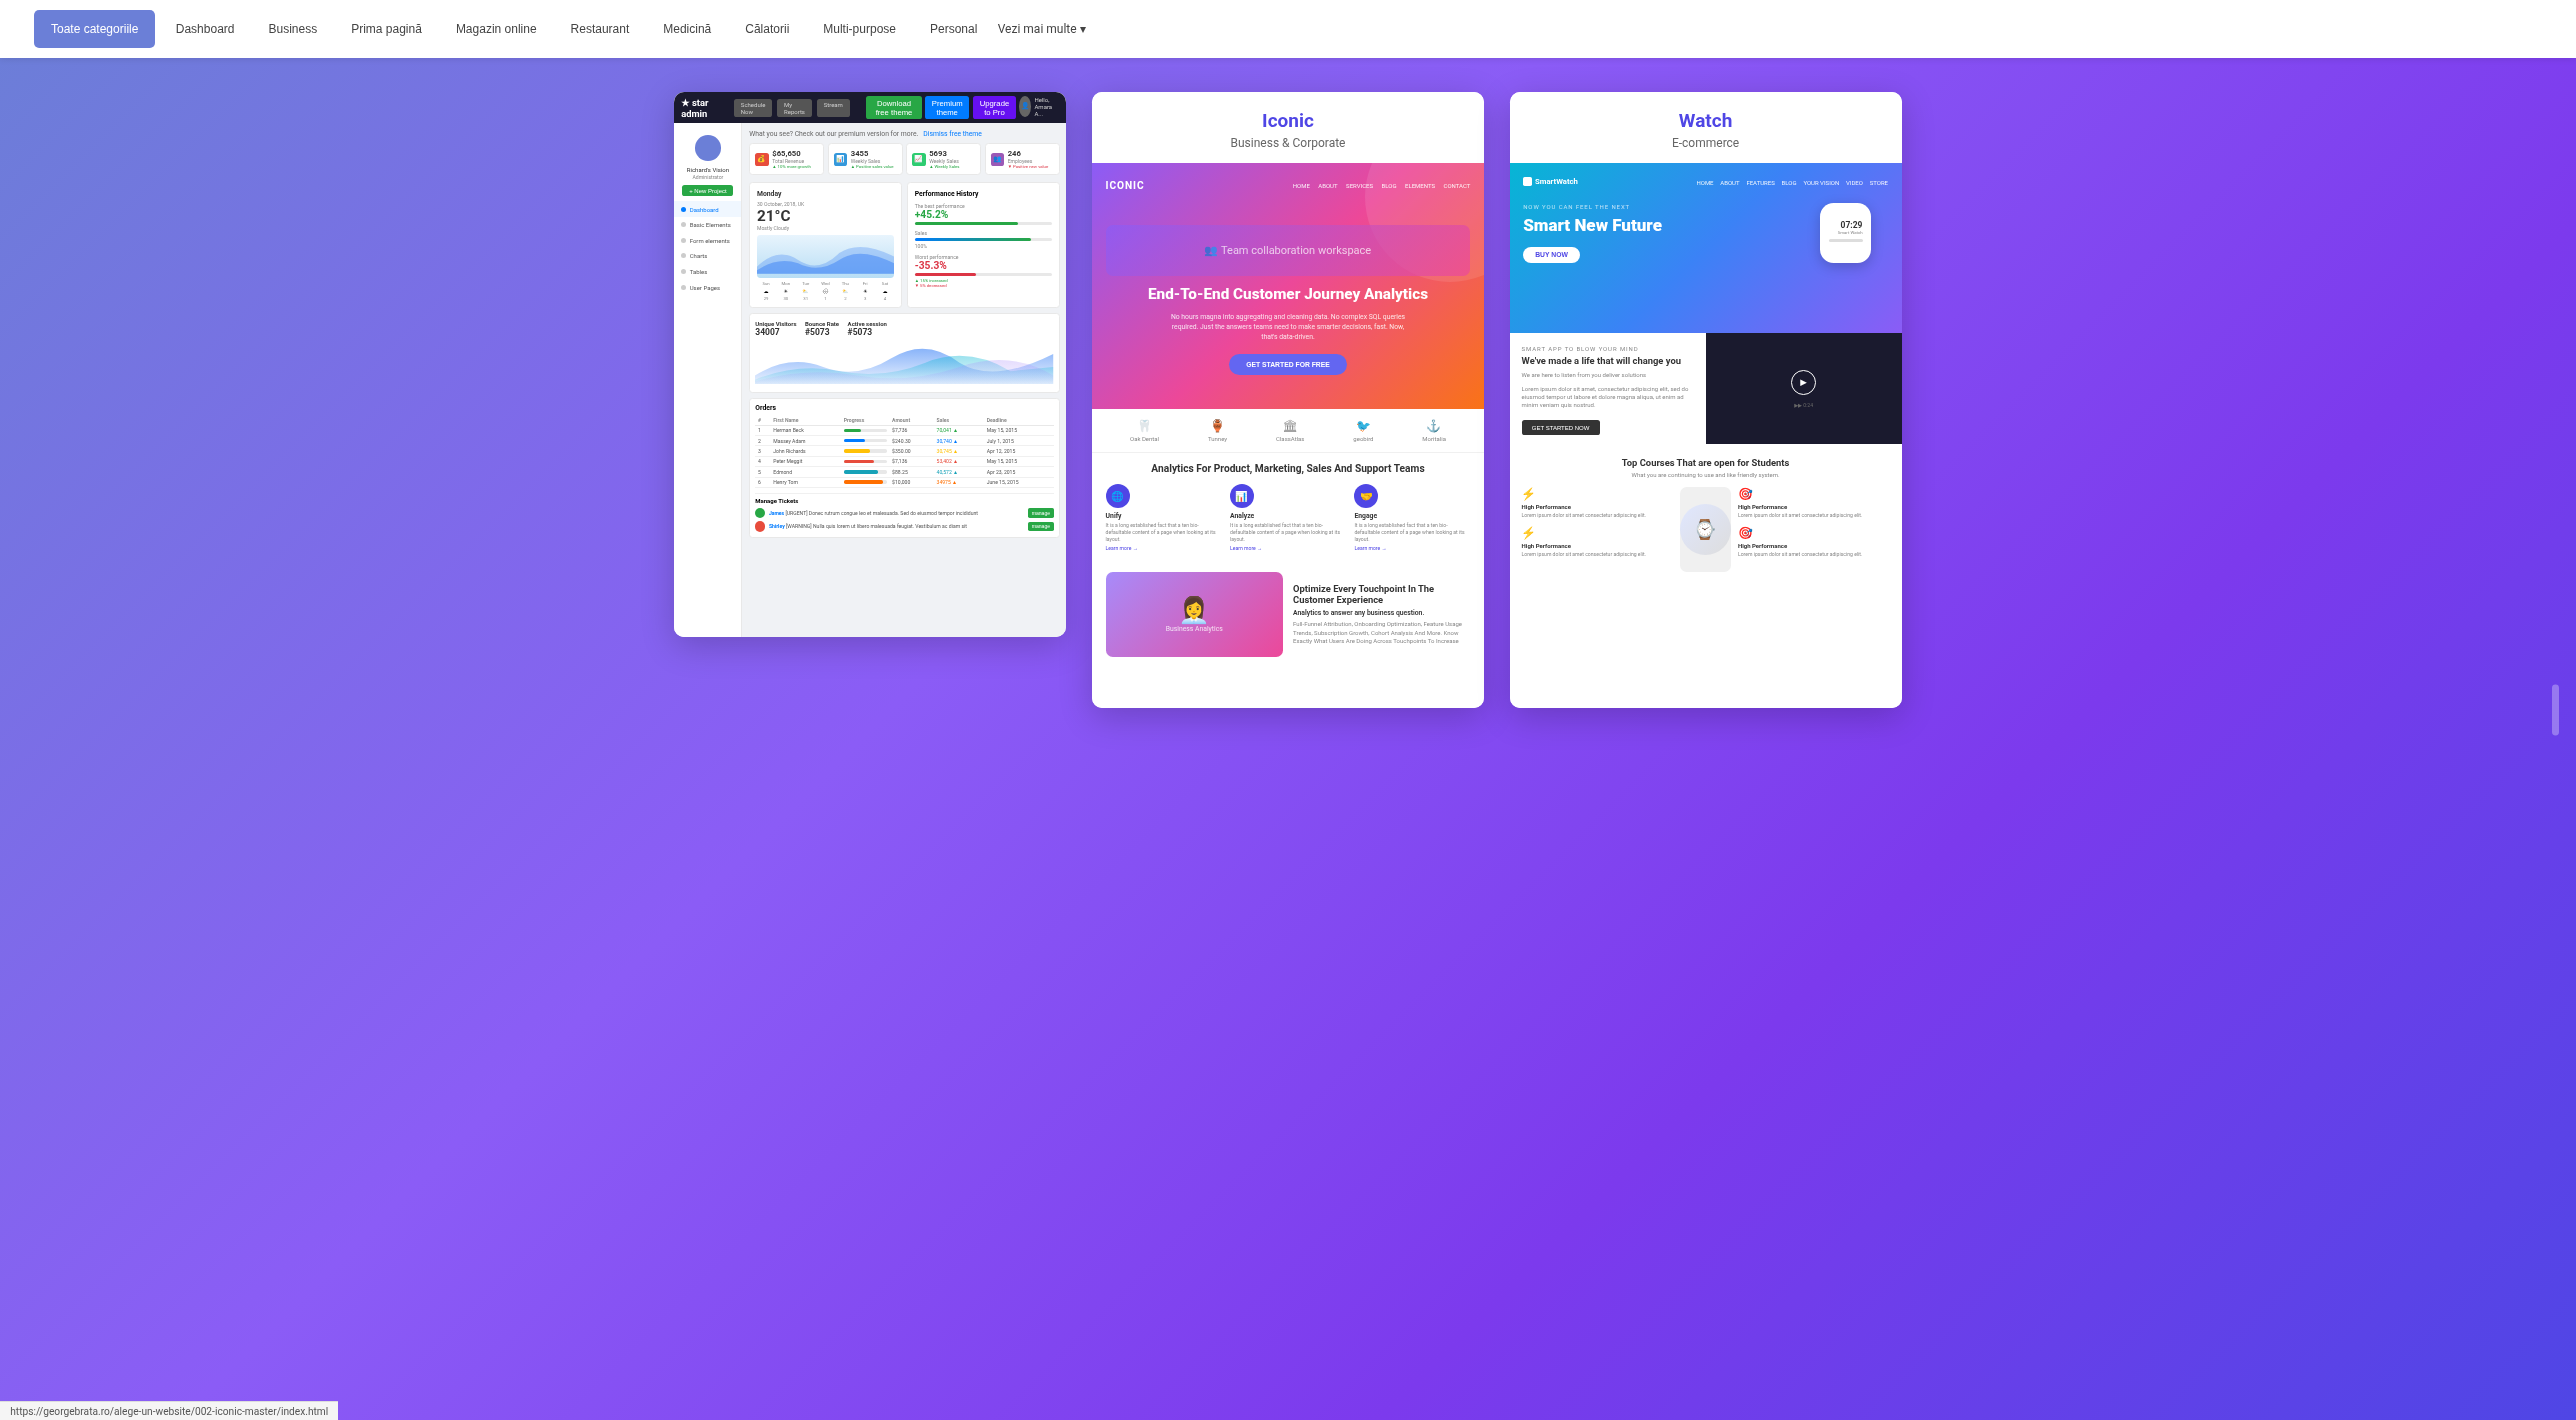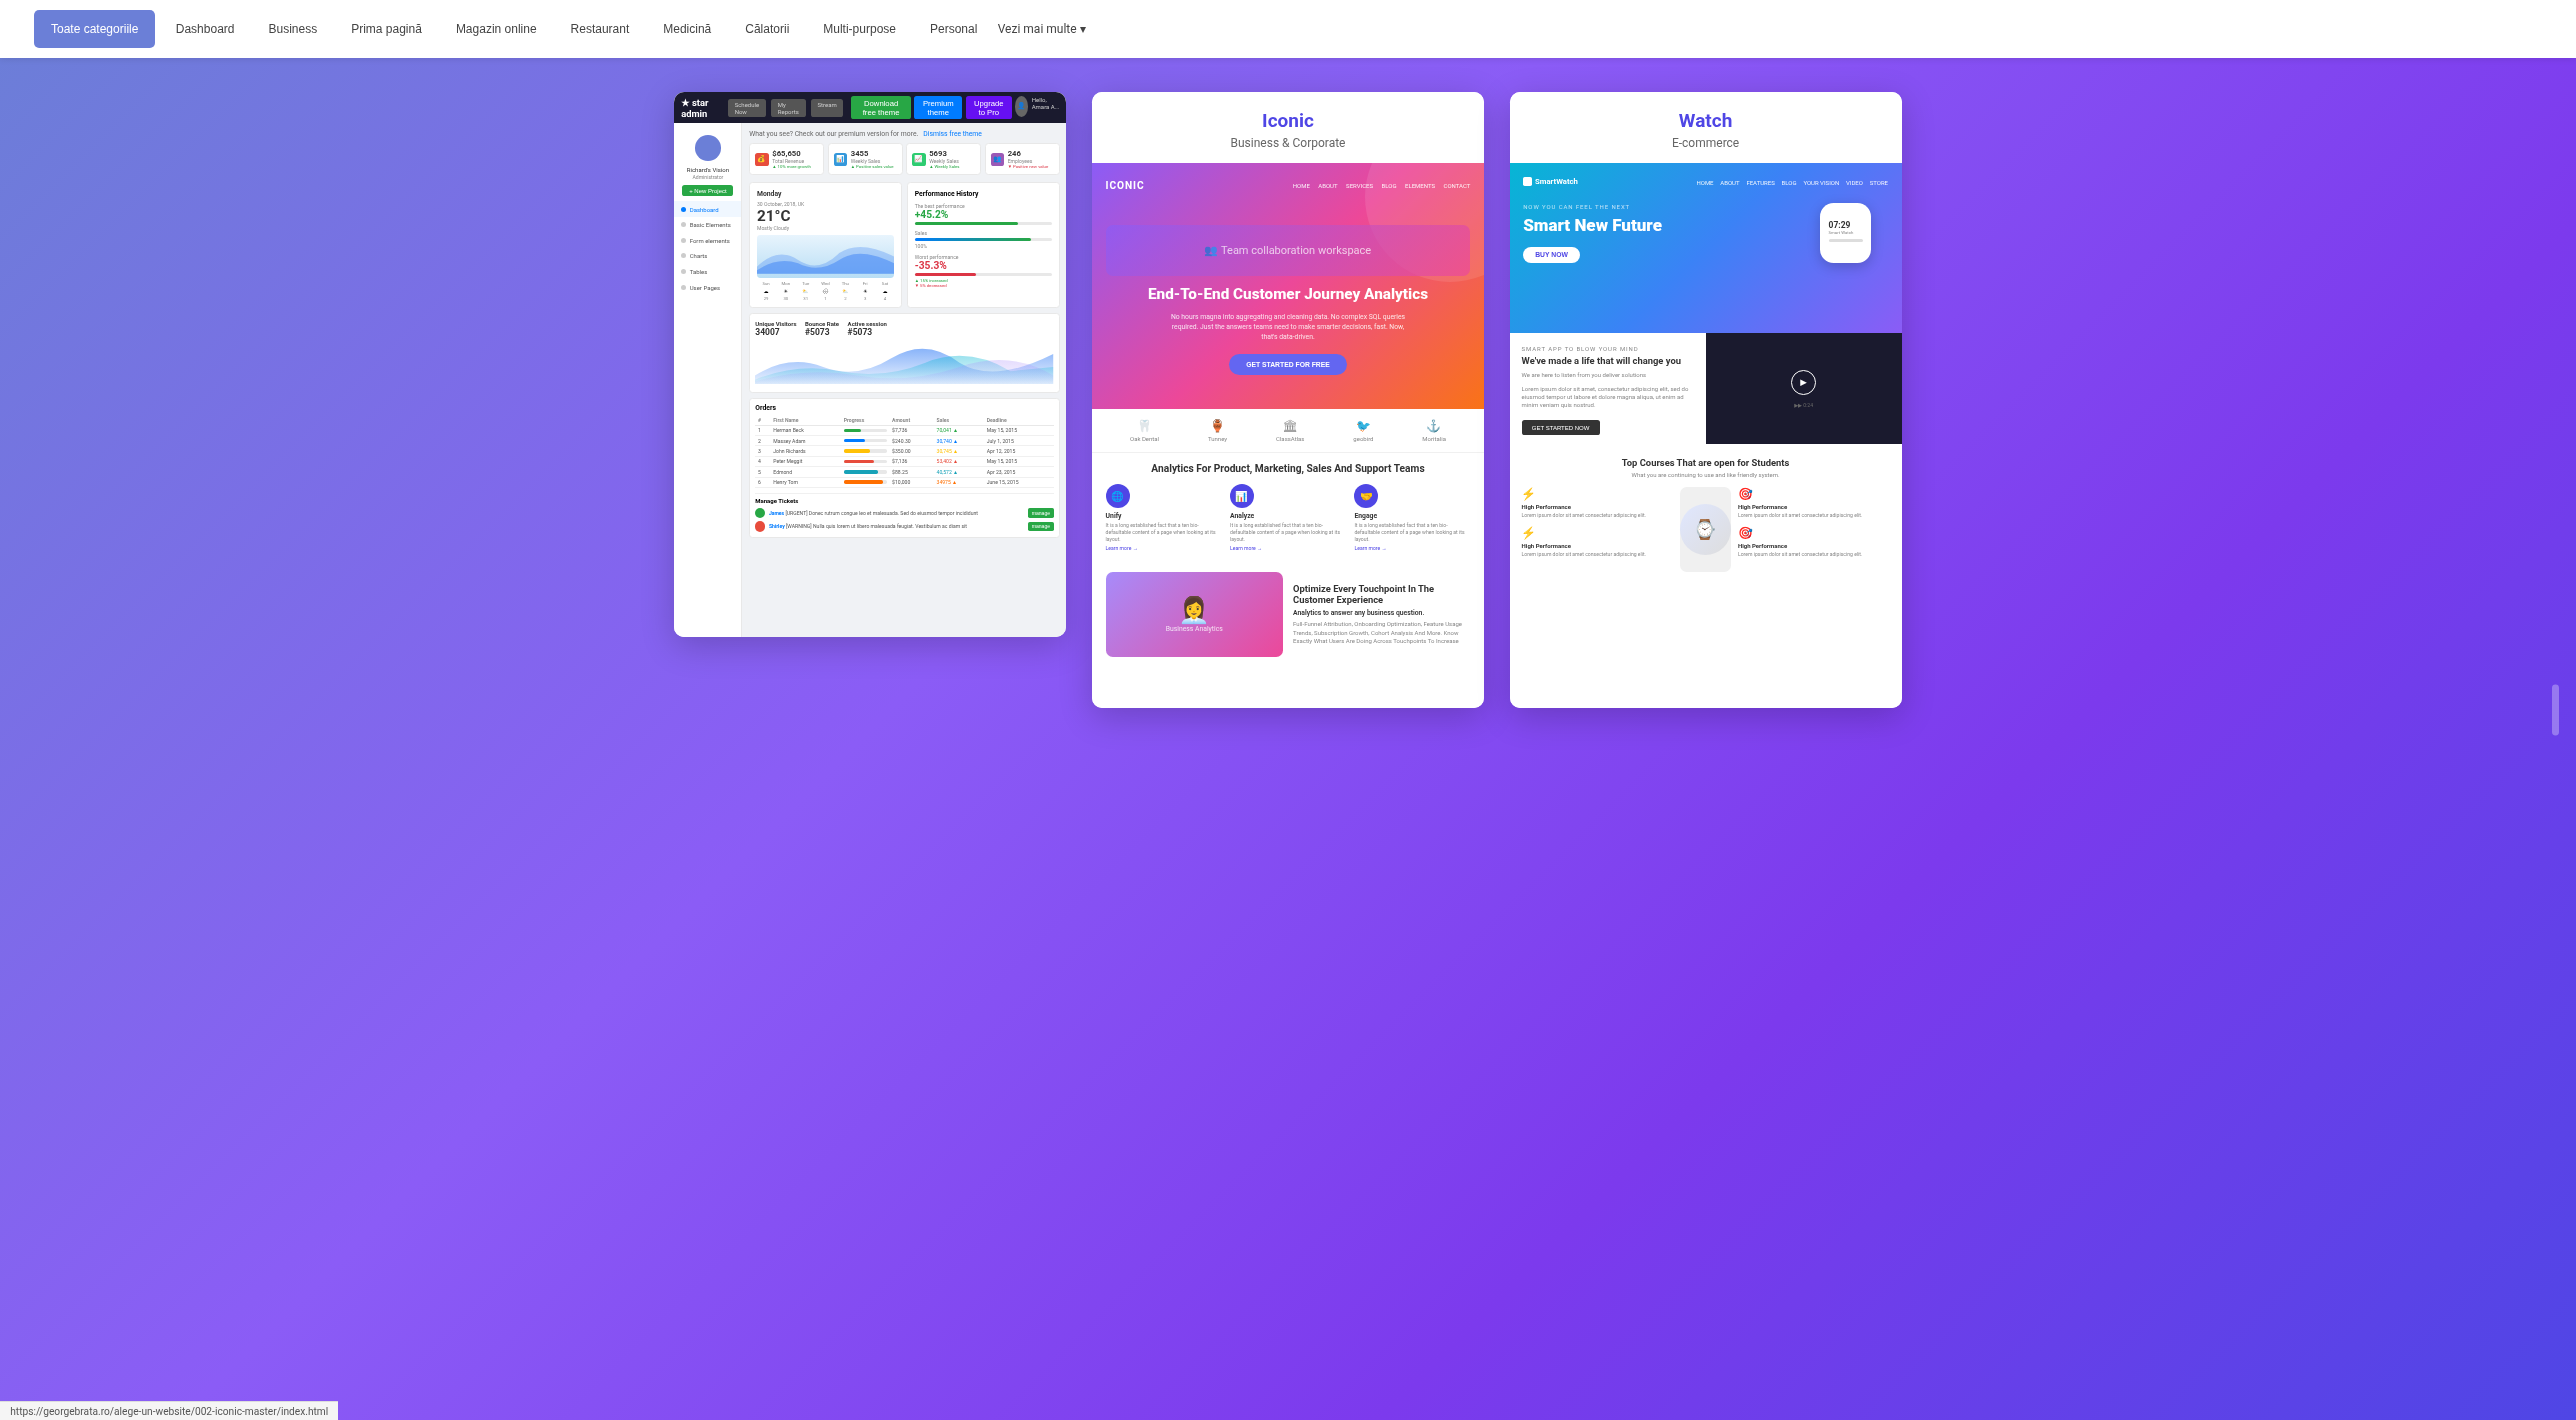--- a/index.html
+++ b/index.html
@@ -95,21 +95,21 @@
       position: relative;
       overflow: hidden;
     }
 
     .sa-topbar {
       background: #1a1a2e;
       height: 31px;
       display: flex;
       align-items: center;
       padding: 0 6.8px;
-      gap: 1px;
+      gap: 10px;
     }
     .sa-topbar-logo {
       color: white;
       font-size: 9.4px;
       font-weight: bold;
     }
     .sa-topbar-btns {
       margin-left: auto;
       display: flex;
       gap: 3.4px;
@@ -903,21 +903,21 @@
           </div>
         </div>
         <div class="watch-hero-content">
           <div class="watch-hero-text">
             <div class="watch-hero-tag">NOW YOU CAN FEEL THE NEXT</div>
             <div class="watch-hero-title">Smart New Future</div>
             <button class="watch-buy-btn">BUY NOW</button>
           </div>
           <div class="watch-img-area">
             <div class="watch-device">
-              <div style="text-align:left;">
+              <div style="text-align:right;">
                 <div class="watch-face">07:29</div>
                 <div style="font-size:4.3px;color:#888;">Smart Watch</div>
                 <div style="width:34px;height:3.4px;background:#ddd;border-radius:1.7px;margin:3.4px auto;"></div>
               </div>
             </div>
           </div>
         </div>
       </div>
 
       <div class="watch-section2">

